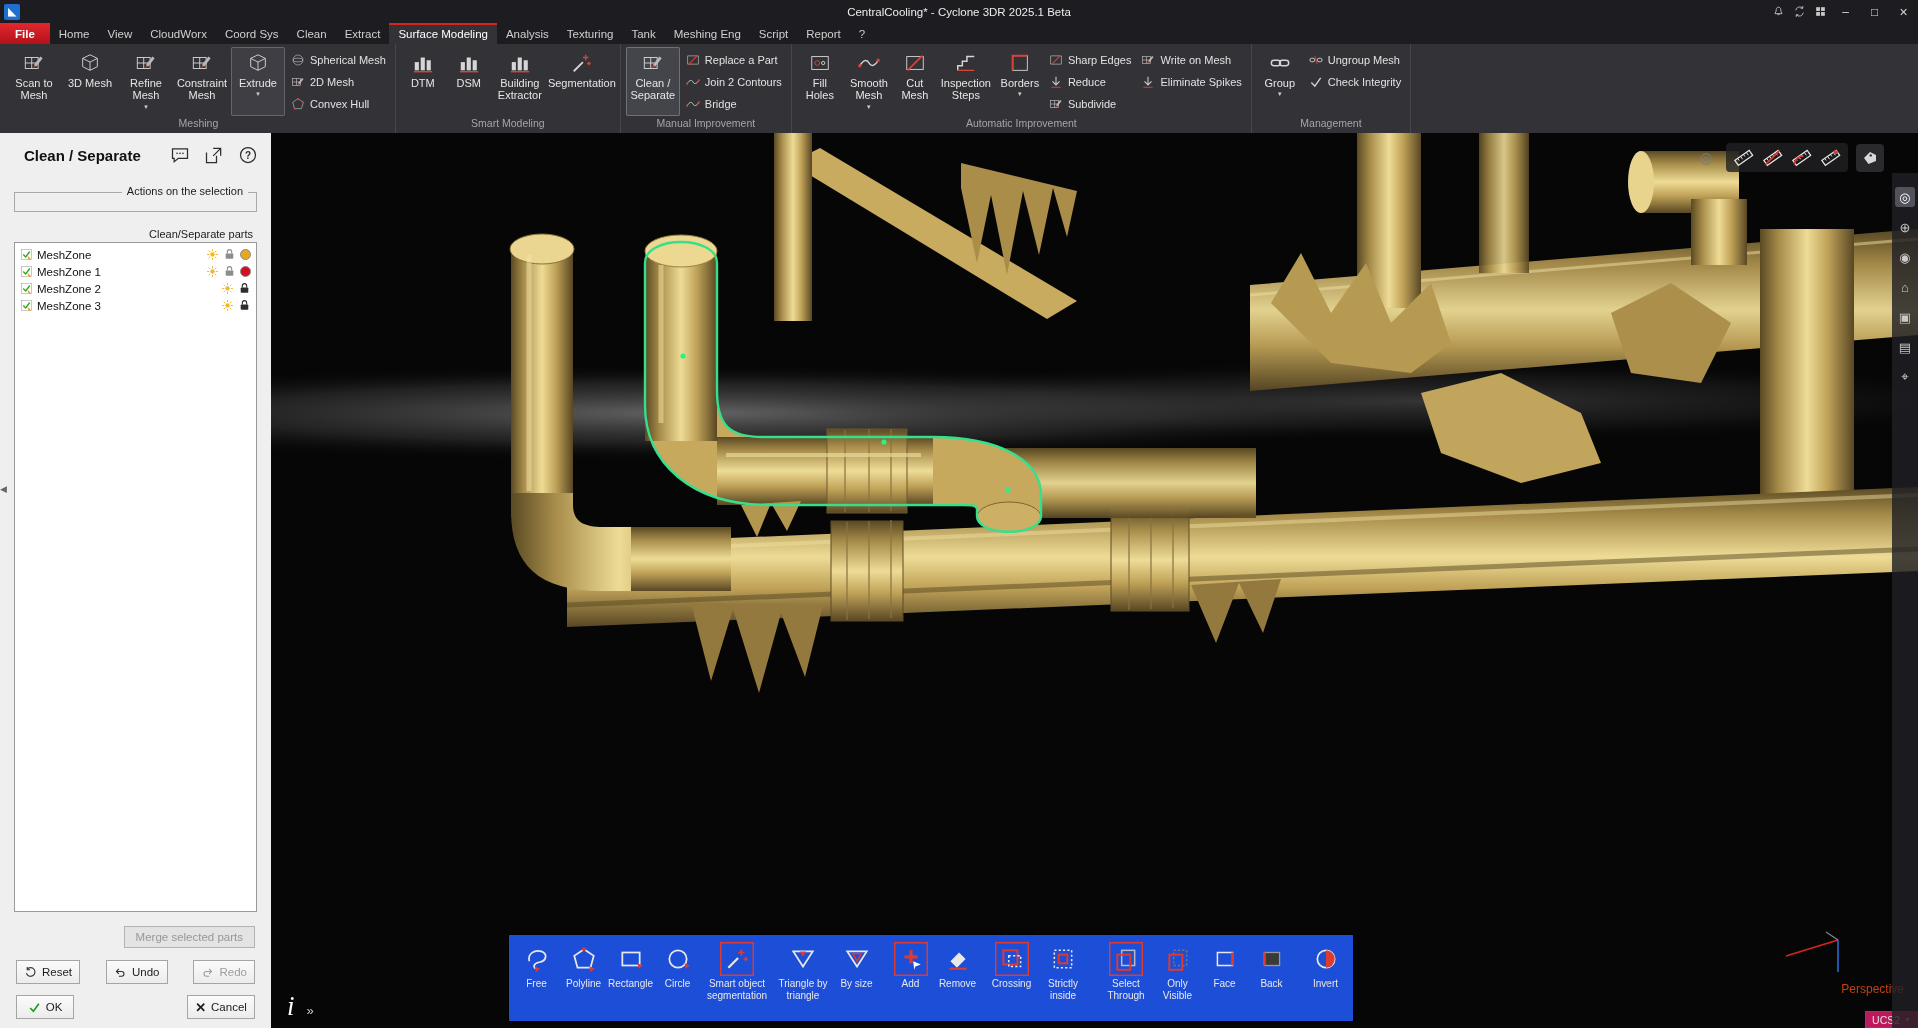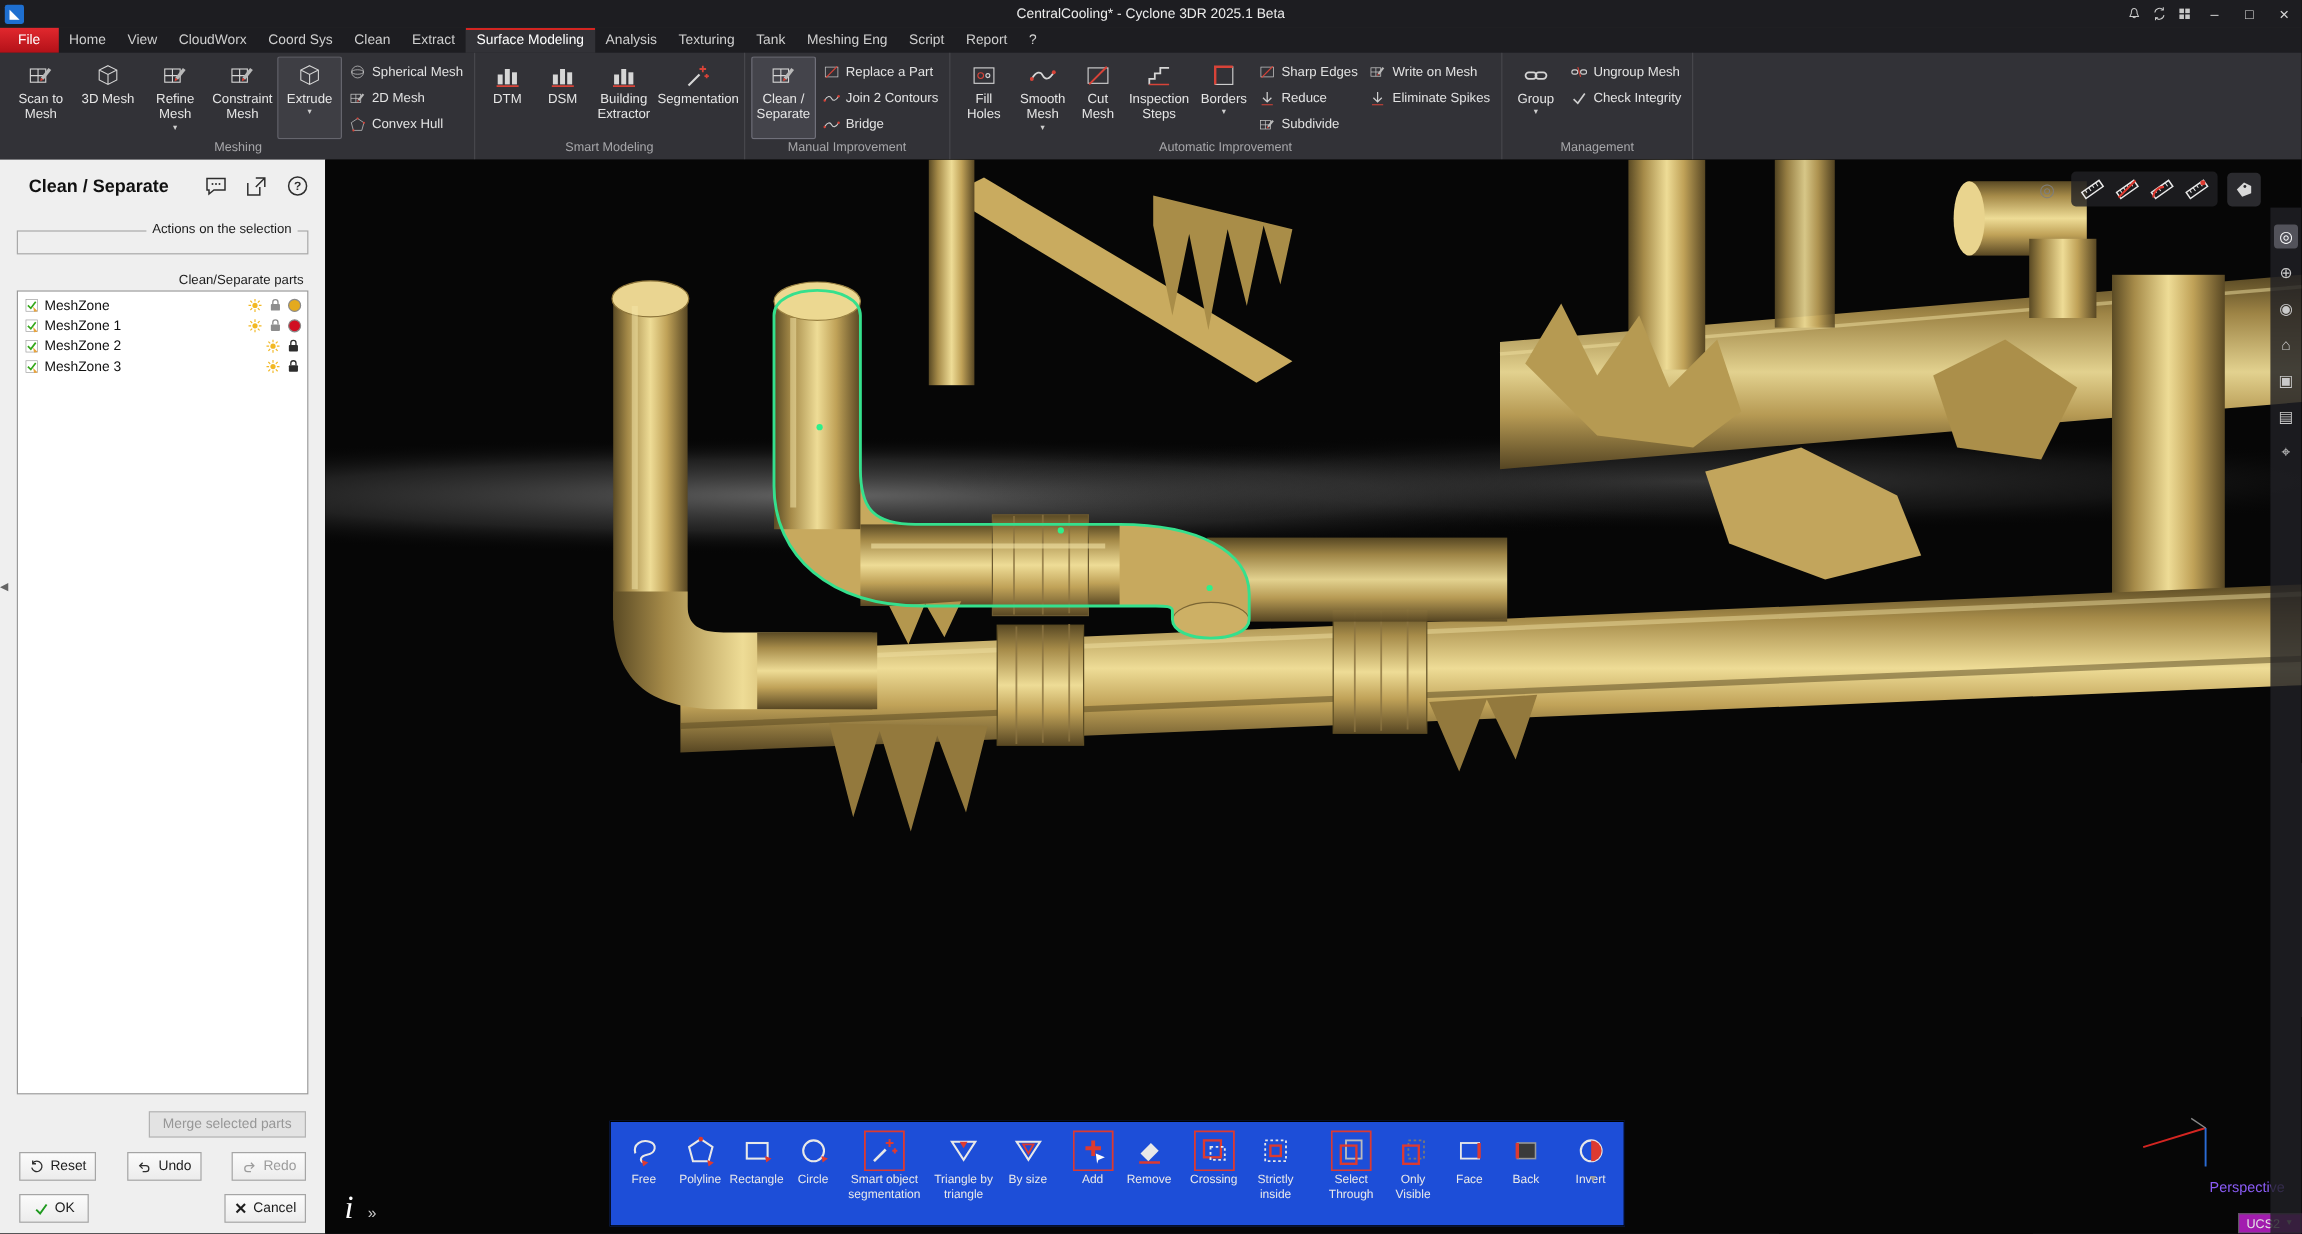--- a/index.html
+++ b/index.html
@@ -13,21 +13,21 @@
 .tb-title{position:absolute;left:0;right:0;text-align:center;font-size:11.5px;color:#ececec}
 .tb-right{margin-left:auto;display:flex;align-items:center;z-index:2}
 .tb-ic{width:21px;height:23px;display:flex;align-items:center;justify-content:center;color:#c9c9c9}
 .tb-ic svg{width:13px;height:13px}
 .win-btn{width:29px;height:23px;display:flex;align-items:center;justify-content:center;color:#d6d6d6;font-size:12px}
 .win-btn.close{font-size:14px}
 
 
 .menubar{height:21px;background:#1d1d21;display:flex;align-items:stretch;flex:0 0 auto}
 .mtab{display:flex;align-items:center;padding:0 9px;color:#cfcfcf;font-size:11.5px;cursor:default}
-.mtab.file{background:linear-gradient(#e2282e,#b31118);color:#fff;padding:0 15px;font-weight:normal}
+.mtab.file{background:linear-gradient(#e2282e,#b31118);color:#fff;padding:0 15px;font-weight:bold}
 .mtab.active{background:#323237;color:#fff;box-shadow:inset 0 2px 0 #d42521}
 
 
 .ribbon{height:89px;background:#323237;display:flex;align-items:stretch;flex:0 0 auto;padding-left:2px}
 .rgrp{display:flex;flex-direction:column;border-right:1px solid #46464b;padding:0 3px}
 .grp-body{flex:1;display:flex;align-items:stretch;padding:3px 2px 0;gap:2px}
 .grp-name{font-size:10.5px;color:#a6a6a9;text-align:center;padding:1px 6px 4px}
 .rbtn{width:54px;display:flex;flex-direction:column;align-items:center;padding:2px 1px;color:#e6e6e6;text-align:center;line-height:1.12;font-size:11px;border-radius:2px}
 .rbtn .ricon{height:28px;display:flex;align-items:center;justify-content:center}
 .rbtn svg{width:22px;height:22px;color:#d6d6d6}
@@ -93,22 +93,22 @@
 .st-btn{min-width:46px;width:47px;display:flex;flex-direction:column;align-items:center;padding-top:3px;gap:2px;color:#e9e9e9;font-size:10px;text-align:center;line-height:1.15}
 .st-btn.w72{width:72px}.st-btn.w60{width:60px}.st-btn.w56{width:56px}
 .st-icon{width:34px;height:34px;display:flex;align-items:center;justify-content:center}
 .st-icon svg{width:26px;height:26px}
 .st-btn.active .st-icon{box-shadow:inset 0 0 0 1.5px #dd3a30}
 .st-sep{width:1px;background:#3c3c40;margin:4px 3px}
 .tool-collapse{position:absolute;left:1054px;bottom:40px;color:#9a9a9a;font-size:10px}
 
 
 .axis-widget{position:absolute;right:74px;bottom:52px;width:62px;height:48px}
-.persp-label{position:absolute;right:14px;bottom:32px;color:#8b5cf6;font-size:12px}
-.ucs-box{position:absolute;right:0;bottom:0;height:17px;background:#a21caf;border:1px solid #5a5a5e;color:#e6e6e6;font-size:10.5px;display:flex;align-items:center;gap:4px;padding:0 6px}
+.persp-label{position:absolute;right:14px;bottom:32px;color:#c2410c;font-size:12px}
+.ucs-box{position:absolute;right:0;bottom:0;height:17px;background:#be185d;border:1px solid #5a5a5e;color:#e6e6e6;font-size:10.5px;display:flex;align-items:center;gap:4px;padding:0 6px}
 .ucs-box .dd{font-size:7px;color:#bdbdbd}
 </style>
 </head>
 <body>
 
 <svg width="0" height="0" style="position:absolute">
 <defs>
 <symbol id="s-mesh" viewBox="0 0 24 24">
         <rect x="2.5" y="6" width="14" height="12" fill="none" stroke="currentColor"></rect>
         <path d="M2.5 12 H16.5 M9.5 6 V18" stroke="currentColor" fill="none"></path>

